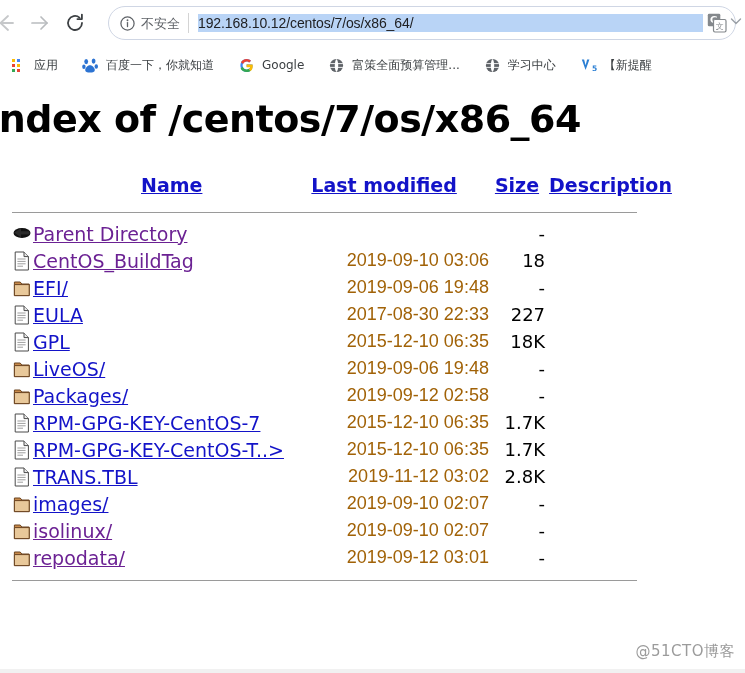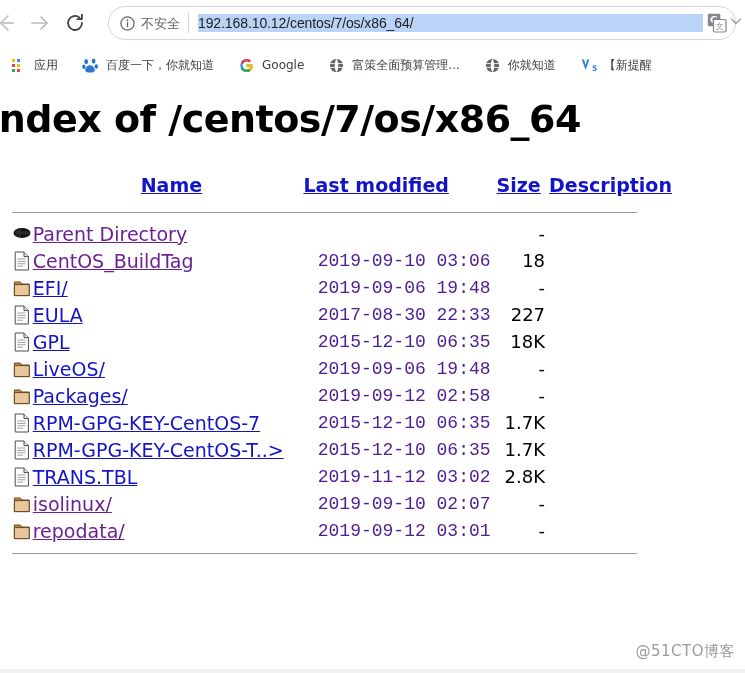--- a/index.html
+++ b/index.html
@@ -188,23 +188,23 @@
   .hr-line.bottom { margin: 9px 0 0 0; }
 
   .file-link {
     text-decoration: underline;
     color: #1313c8;
     font-size: 19px;
   }
   .file-link.visited { color: #6b2193; }
 
   .date-cell {
-    color: #4c1d95;
+    color: #a16207;
     font-size: 18px;
-    font-family: Liberation Mono, monospace;
+    font-family: Liberation Sans, sans-serif;
   }
   .size-cell {
     color: #000000;
     font-size: 18px;
     font-family: "DejaVu Sans", sans-serif;
   }
 
   .row-icon { display: block; width: 20px; height: 22px; }
 
   #watermark {
@@ -318,21 +318,21 @@
       </svg>
       <span class="bookmark-label">富策全面预算管理...</span>
     </div>
 
     <div class="bookmark" style="margin-left:12px;">
       <svg class="bm-icon" viewBox="0 0 17 17">
         <circle cx="8.5" cy="8.5" r="6.6" fill="#5f6368"></circle>
         <path d="M8.5 1.9 C6.2 4 6.2 13 8.5 15.1 C10.8 13 10.8 4 8.5 1.9Z" fill="#ffffff"></path>
         <path d="M2.1 6.6 H14.9 M2.1 10.4 H14.9" stroke="#ffffff" stroke-width="0.9" fill="none"></path>
       </svg>
-      <span class="bookmark-label">你就知道</span>
+      <span class="bookmark-label">学习中心</span>
     </div>
 
     <div class="bookmark" style="margin-left:12px;">
       <svg class="bm-icon" viewBox="0 0 17 17">
         <path d="M1.8 2.4 L5.6 13 L9.4 2.4 L7.1 2.4 L5.6 8.2 L4.1 2.4Z" fill="#2b7fd4"></path>
         <text x="12" y="13.5" font-size="7.5" font-family="DejaVu Sans, sans-serif" fill="#2b7fd4" font-weight="bold">5</text>
       </svg>
       <span class="bookmark-label">【新提醒</span>
     </div>
 
@@ -494,20 +494,32 @@
           <td class="col-size size-cell">2.8K</td>
           <td class="col-desc"></td>
         </tr>
         <tr>
           <td class="col-icon">
             <svg class="row-icon" viewBox="0 0 20 22">
               <path d="M2.4 5 H8.2 L9.8 7 H17.2 V18.6 H2.4 Z" fill="#c98a4b" stroke="#6b4420" stroke-width="1"></path>
               <path d="M2.4 7.6 H17.2 V18.6 H2.4 Z" fill="#e8c89a" stroke="#6b4420" stroke-width="1"></path>
             </svg>
           </td>
+          <td class="col-name"><a href="#" class="file-link">images/</a></td>
+          <td class="col-date date-cell">2019-09-10 02:07</td>
+          <td class="col-size size-cell">-</td>
+          <td class="col-desc"></td>
+        </tr>
+        <tr>
+          <td class="col-icon">
+            <svg class="row-icon" viewBox="0 0 20 22">
+              <path d="M2.4 5 H8.2 L9.8 7 H17.2 V18.6 H2.4 Z" fill="#c98a4b" stroke="#6b4420" stroke-width="1"></path>
+              <path d="M2.4 7.6 H17.2 V18.6 H2.4 Z" fill="#e8c89a" stroke="#6b4420" stroke-width="1"></path>
+            </svg>
+          </td>
           <td class="col-name"><a href="#" class="file-link visited">isolinux/</a></td>
           <td class="col-date date-cell">2019-09-10 02:07</td>
           <td class="col-size size-cell">-</td>
           <td class="col-desc"></td>
         </tr>
         <tr>
           <td class="col-icon">
             <svg class="row-icon" viewBox="0 0 20 22">
               <path d="M2.4 5 H8.2 L9.8 7 H17.2 V18.6 H2.4 Z" fill="#c98a4b" stroke="#6b4420" stroke-width="1"></path>
               <path d="M2.4 7.6 H17.2 V18.6 H2.4 Z" fill="#e8c89a" stroke="#6b4420" stroke-width="1"></path>

